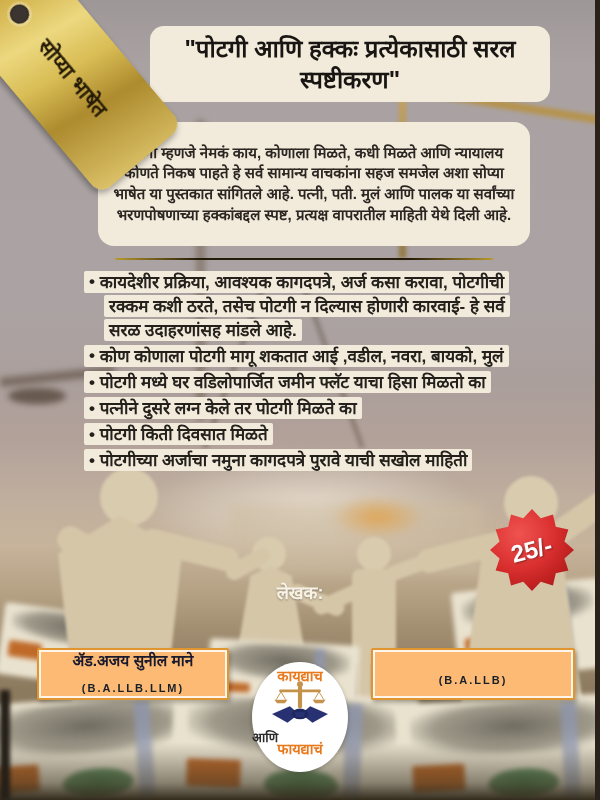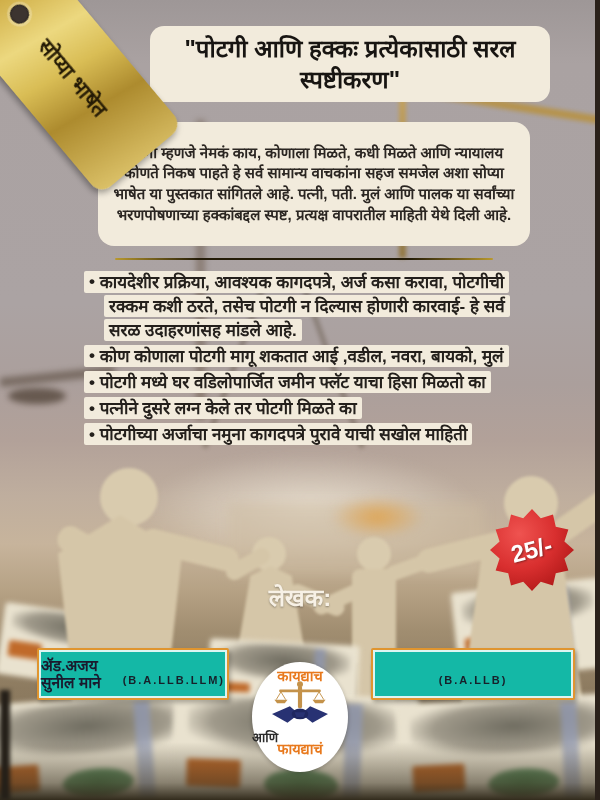--- a/index.html
+++ b/index.html
@@ -77,25 +77,25 @@
   
   .badge{left:490px;top:509px;width:84px;height:82px;z-index:6;
        background:radial-gradient(circle at 35% 30%,#ef5350 0%,#d92f2f 45%,#b71c1c 75%,#8e1c1c 100%);
        clip-path:polygon(100% 50%,88.6% 60.4%,93.3% 75%,78.3% 78.3%,75% 93.3%,60.4% 88.6%,50% 100%,
         39.6% 88.6%,25% 93.3%,21.7% 78.3%,6.7% 75%,11.4% 60.4%,0% 50%,11.4% 39.6%,6.7% 25%,
         21.7% 21.7%,25% 6.7%,39.6% 11.4%,50% 0%,60.4% 11.4%,75% 6.7%,78.3% 21.7%,93.3% 25%,88.6% 39.6%);
        display:flex;align-items:center;justify-content:center;}
   .badge span{color:#fff;font-size:24px;transform:rotate(-15deg);text-shadow:1px 1px 2px rgba(0,0,0,.4);}
 
   
-  .lekhak{left:0;top:580px;width:600px;text-align:center;z-index:6;color:#f7f1e6;font-size:24px;
+  .lekhak{left:0;top:580px;width:600px;text-align:center;z-index:6;color:#f7f1e6;font-size:18px;
        text-shadow:0 1px 2px rgba(0,0,0,.35);}
-  .author-box{z-index:7;background:#14b8a6;border:2px solid #e0952f;border-radius:2px;
+  .author-box{z-index:7;background:#fdba74;border:2px solid #e0952f;border-radius:2px;
        box-shadow:inset 0 0 0 2px rgba(255,255,255,.85),2px 3px 4px rgba(0,0,0,.25);
-       display:flex;flex-direction:row;align-items:center;justify-content:center;padding:3px 2px;}
+       display:flex;flex-direction:column;align-items:center;justify-content:center;padding:3px 2px;}
   .author-left{left:37px;top:648px;width:184px;height:42px;}
   .author-right{left:371px;top:648px;width:196px;height:42px;}
   .author-name{font-size:15.5px;color:#1a1a2e;line-height:1.1;}
   .author-degree{font-size:11px;letter-spacing:2px;color:#17202a;line-height:1.2;margin-top:13px;}
 
   
   .logo{left:252px;top:662px;width:96px;height:110px;border-radius:50%;background:#fff;z-index:8;
         box-shadow:0 1px 4px rgba(0,0,0,.25);}
   .logo-top{position:absolute;left:0;top:3px;width:100%;text-align:center;font-size:14.5px;color:#e8791d;}
   .logo-svg{position:absolute;left:18px;top:18px;width:60px;height:50px;}
@@ -198,20 +198,21 @@
   <div class="intro-text">पोटगी म्हणजे नेमकं काय, कोणाला मिळते, कधी मिळते आणि न्यायालय कोणते निकष पाहते हे सर्व सामान्य वाचकांना सहज समजेल अशा सोप्या भाषेत या पुस्तकात सांगितले आहे. पत्नी, पती. मुलं आणि पालक या सर्वांच्या भरणपोषणाच्या हक्कांबद्दल स्पष्ट, प्रत्यक्ष वापरातील माहिती येथे दिली आहे.</div>
 </div>
 
 <div class="abs divider"></div>
 
 <ul class="abs bullets">
   <li><span>कायदेशीर प्रक्रिया, आवश्यक कागदपत्रे, अर्ज कसा करावा, पोटगीची रक्कम कशी ठरते, तसेच पोटगी न दिल्यास होणारी कारवाई- हे सर्व सरळ उदाहरणांसह मांडले आहे.</span></li>
   <li><span>कोण कोणाला पोटगी मागू शकतात आई ,वडील, नवरा, बायको, मुलं</span></li>
   <li><span>पोटगी मध्ये घर वडिलोपार्जित जमीन फ्लॅट याचा हिसा मिळतो का</span></li>
   <li><span>पत्नीने दुसरे लग्न केले तर पोटगी मिळते का</span></li>
+  <li><span>पोटगी किती दिवसात मिळते</span></li>
   <li><span>पोटगीच्या अर्जाचा नमुना कागदपत्रे पुरावे याची सखोल माहिती</span></li>
 </ul>
 
 <div class="abs badge">
   <span>25/-</span>
 </div>
 
 <div class="abs lekhak">लेखक:</div>
 
 <div class="abs author-box author-left">

